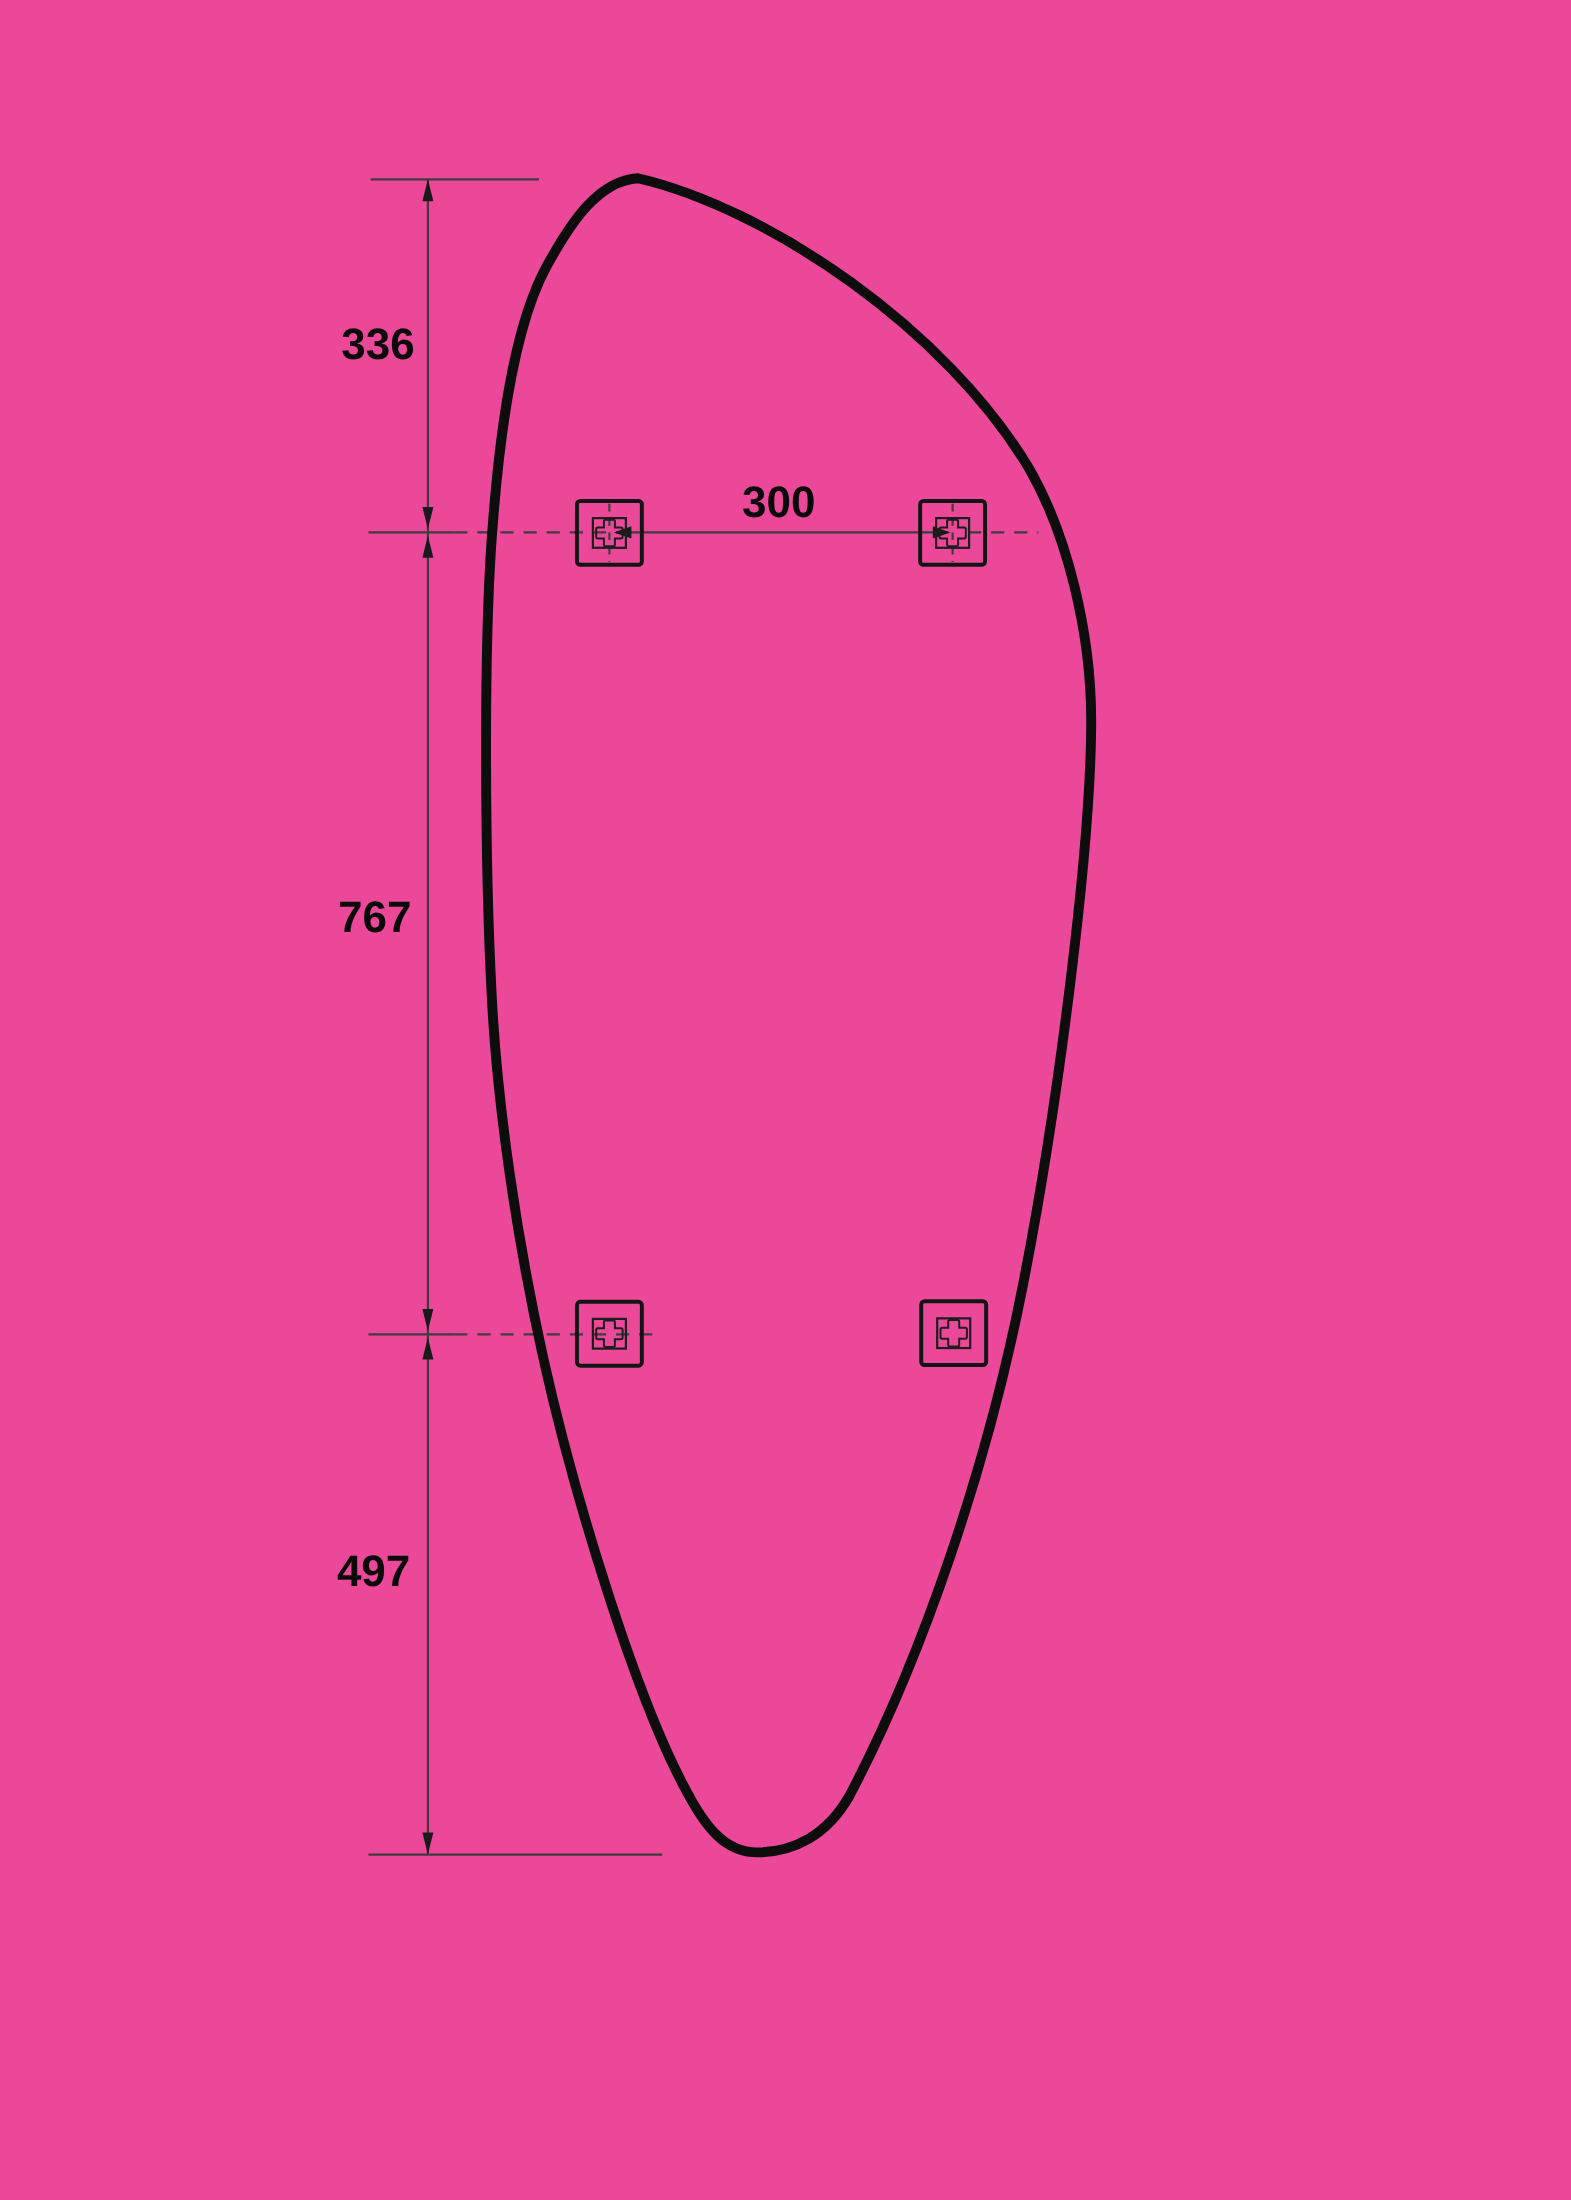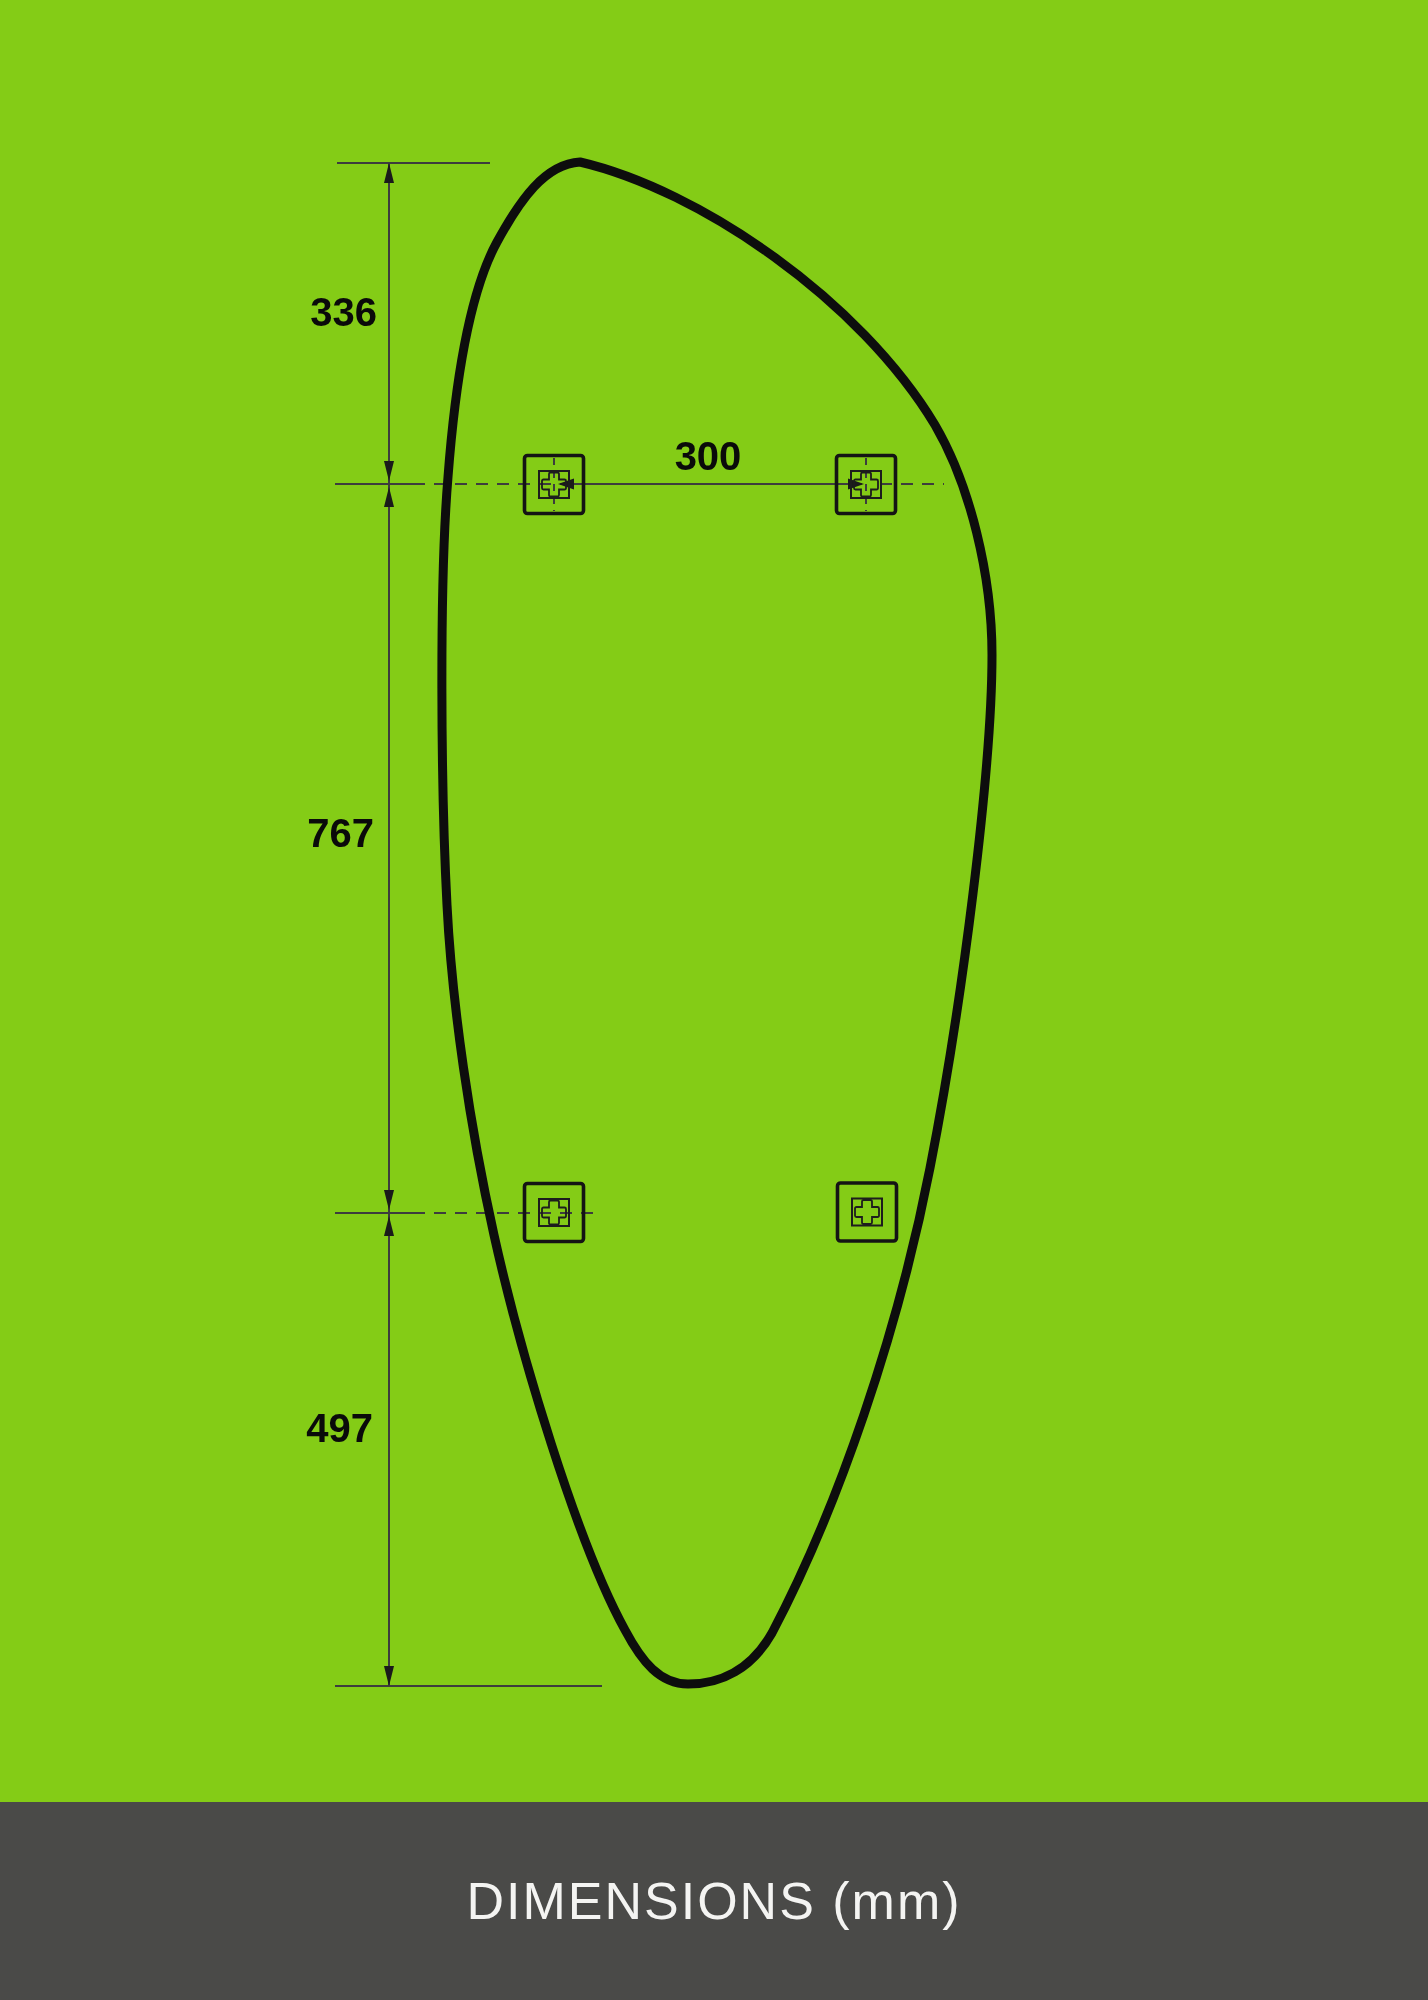--- a/index.html
+++ b/index.html
@@ -4,21 +4,21 @@
 <style>
   html,body{margin:0;padding:0;}
   body{
     width:1428px;height:2000px;
     background:#e9e9e7;
     font-family:"Liberation Sans", sans-serif;
   }
   .page{
     position:relative;
     width:1428px;height:2000px;
-    background:#84cc16;
+    background:#ec4899;
     overflow:hidden;
   }
   .drawing{
     position:absolute;left:0;top:0;
     width:1428px;height:1802px;
     display:block;
   }
   .dim-label{
     font-family:"Liberation Sans", sans-serif;
     font-weight:bold;
@@ -111,17 +111,14 @@
              C 520 200, 545 164, 580 162
              Z"></path>
 
     <use href="#bracket" x="554" y="484.5"></use>
     <use href="#bracket" x="866" y="484.5"></use>
     <use href="#bracket" x="554" y="1212.5"></use>
     <use href="#bracket" x="867" y="1212"></use>
 
   </svg>
 
-  <div class="footer">
-    <span class="footer-caption">DIMENSIONS (mm)</span>
-  </div>
 
 </div>
 
 </body></html>

